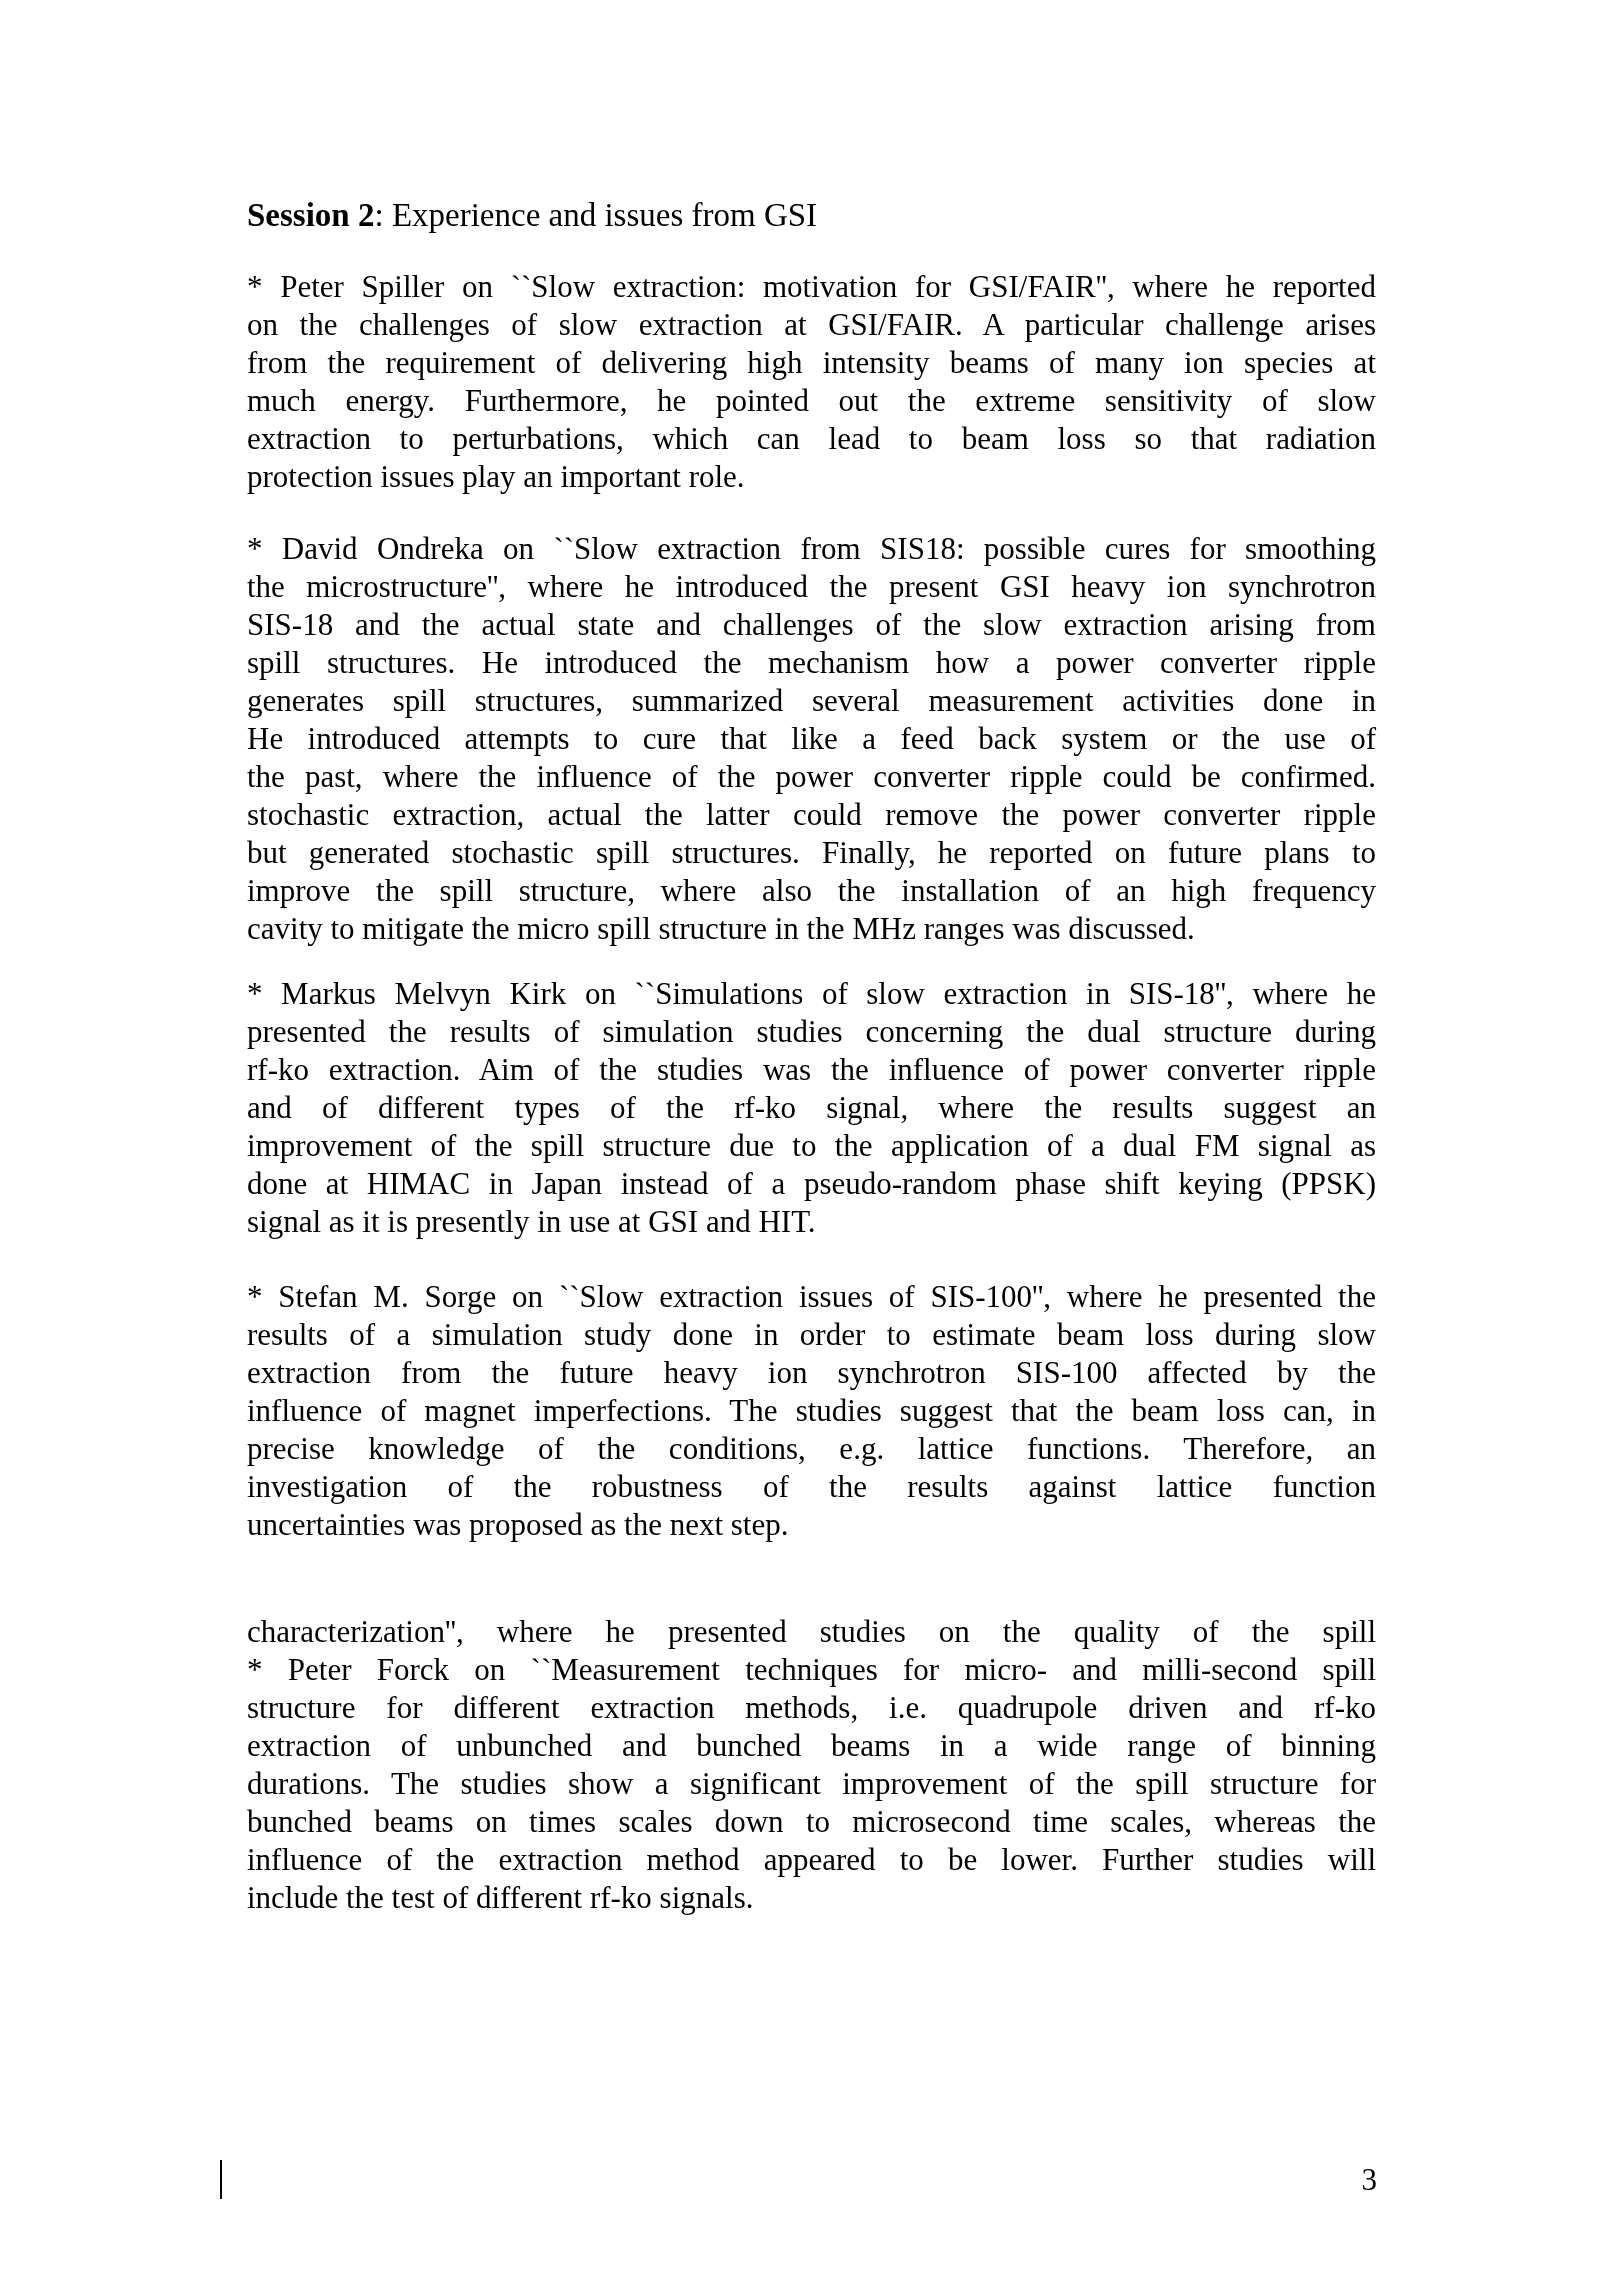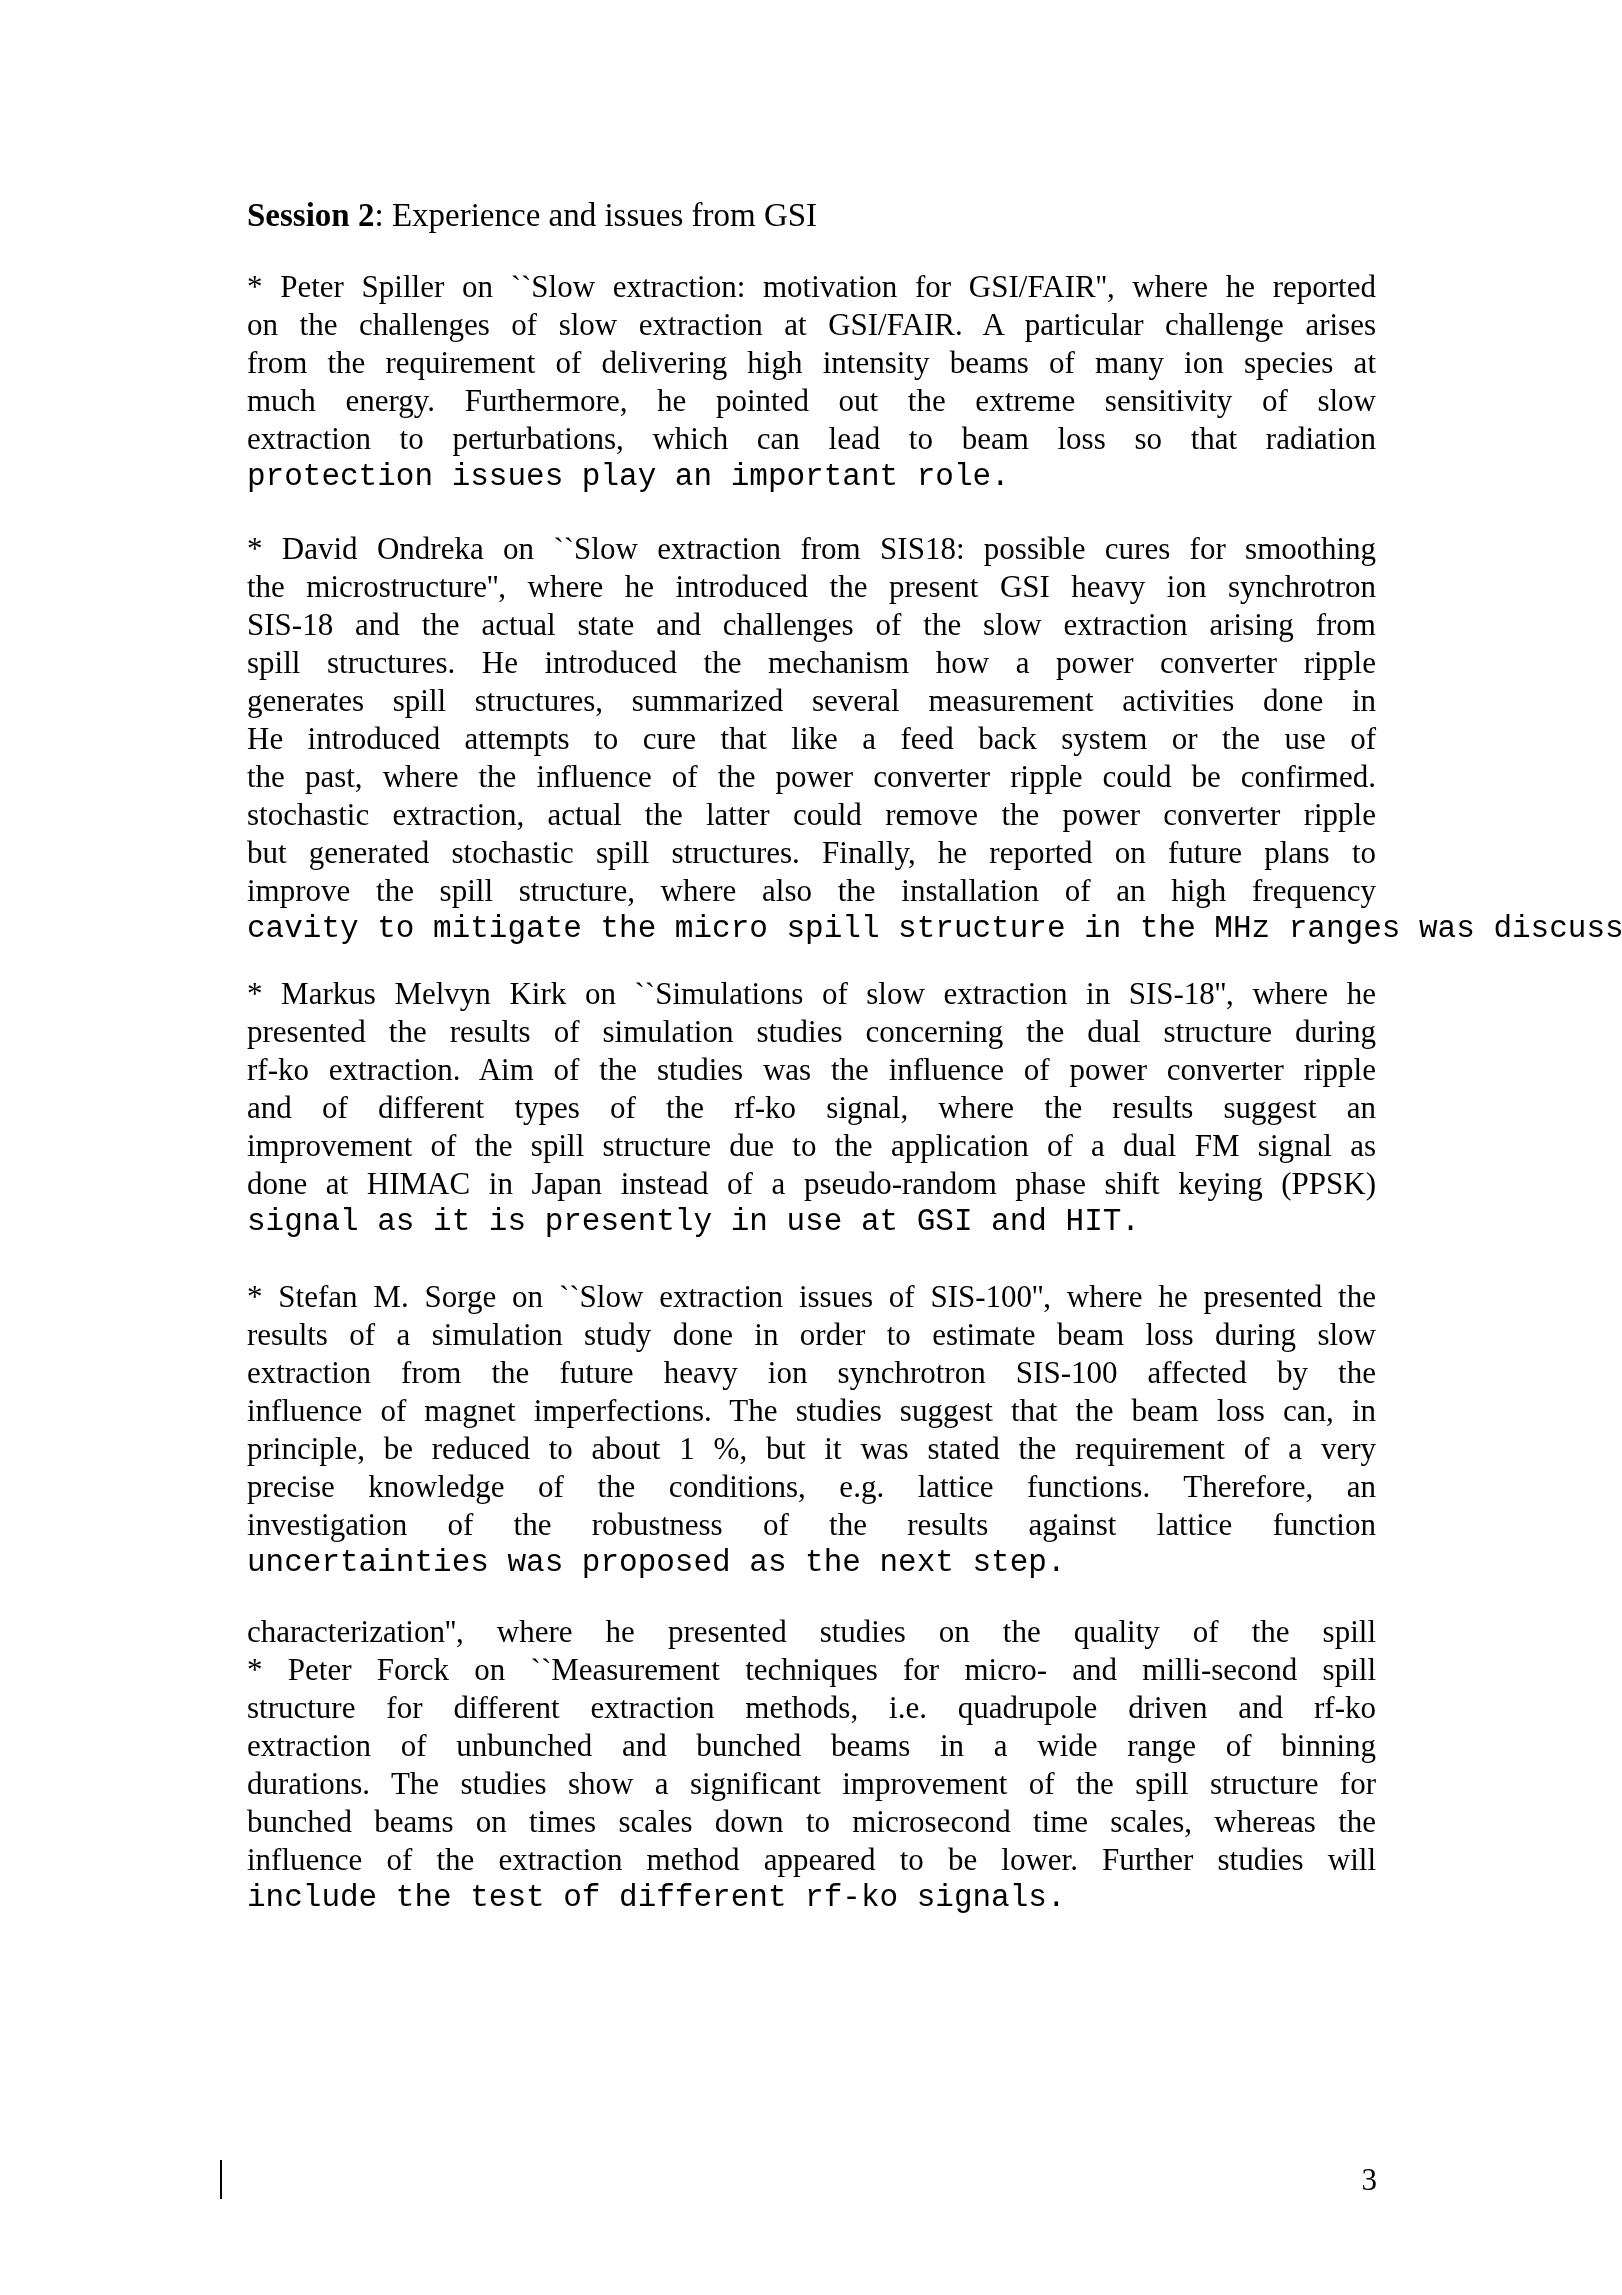--- a/index.html
+++ b/index.html
@@ -3,21 +3,21 @@
 <meta charset="utf-8">
 <style>
   html, body { margin: 0; padding: 0; background: #ffffff; }
   body { width: 1622px; height: 2295px; position: relative; overflow: hidden;
          font-family: "Liberation Serif", "DejaVu Serif", serif; color: #000000; }
   .page { position: absolute; left: 0; top: 0; width: 1622px; height: 2295px; background: #ffffff; }
   .heading { position: absolute; left: 247px; top: 196px; font-size: 33px; line-height: 39px; white-space: nowrap; }
   .heading .bold { font-weight: bold; }
   .para { position: absolute; left: 247px; width: 1129px; font-size: 31px; }
   .line { height: 38px; line-height: 38px; white-space: nowrap; text-align: justify; text-align-last: justify; overflow: visible; }
-  .line.last { text-align: right; text-align-last: left; font-family: Liberation Mono, monospace; }
+  .line.last { text-align: right; text-align-last: left; }
   .bar { position: absolute; left: 220px; top: 2160px; width: 2px; height: 39px; background: #000000; }
   .page-number { position: absolute; left: 1348px; top: 2161px; width: 29px; text-align: right; font-size: 31px; line-height: 38px; }
 </style>
 </head>
 <body>
 
 <div class="page">
 
   <div class="heading">
     <span class="bold">Session 2</span><span>: Experience and issues from GSI</span>
@@ -54,21 +54,20 @@
     <div class="line">improvement of the spill structure due to the application of a dual FM signal as</div>
     <div class="line">done at HIMAC in Japan instead of a pseudo-random phase shift keying (PPSK)</div>
     <div class="line last">signal as it is presently in use at GSI and HIT.</div>
   </div>
 
   <div class="para" style="top:1278px;">
     <div class="line">* Stefan M. Sorge on ``Slow extraction issues of SIS-100'', where he presented the</div>
     <div class="line">results of a simulation study done in order to estimate beam loss during slow</div>
     <div class="line">extraction from the future heavy ion synchrotron SIS-100 affected by the</div>
     <div class="line">influence of magnet imperfections. The studies suggest that the beam loss can, in</div>
-    <div class="line">principle, be reduced to about 1 %, but it was stated the requirement of a very</div>
     <div class="line">precise knowledge of the conditions, e.g. lattice functions. Therefore, an</div>
     <div class="line">investigation of the robustness of the results against lattice function</div>
     <div class="line last">uncertainties was proposed as the next step.</div>
   </div>
 
   <div class="para" style="top:1613px;">
     <div class="line">characterization'', where he presented studies on the quality of the spill</div>
     <div class="line">* Peter Forck on ``Measurement techniques for micro- and milli-second spill</div>
     <div class="line">structure for different extraction methods, i.e. quadrupole driven and rf-ko</div>
     <div class="line">extraction of unbunched and bunched beams in a wide range of binning</div>

